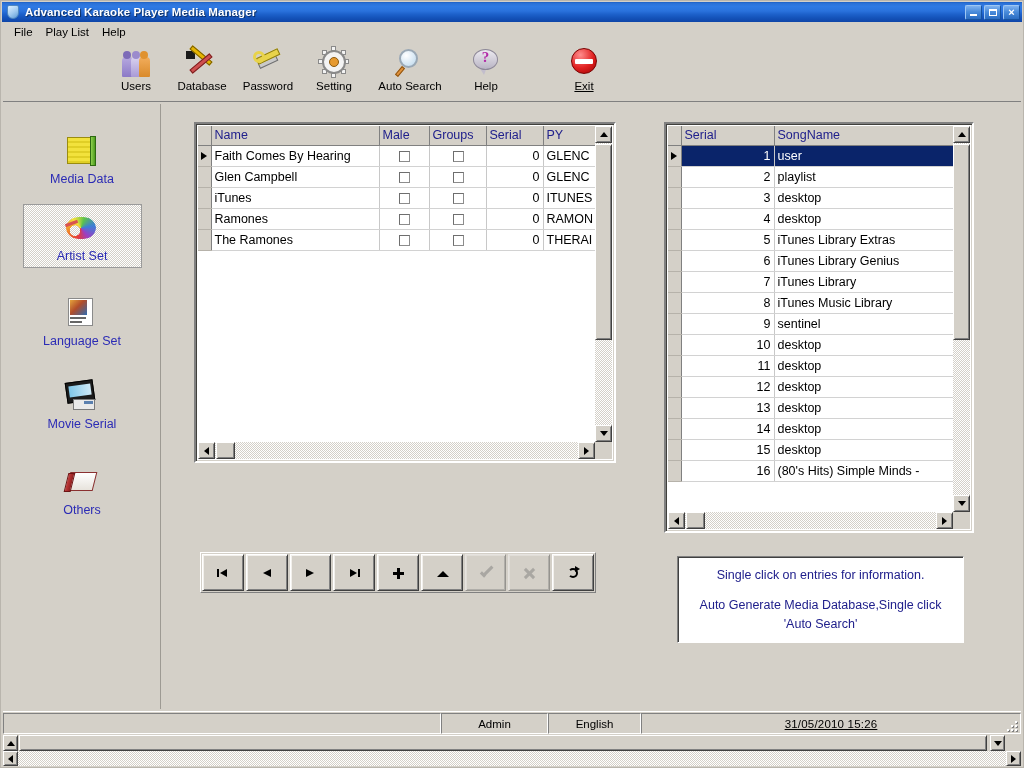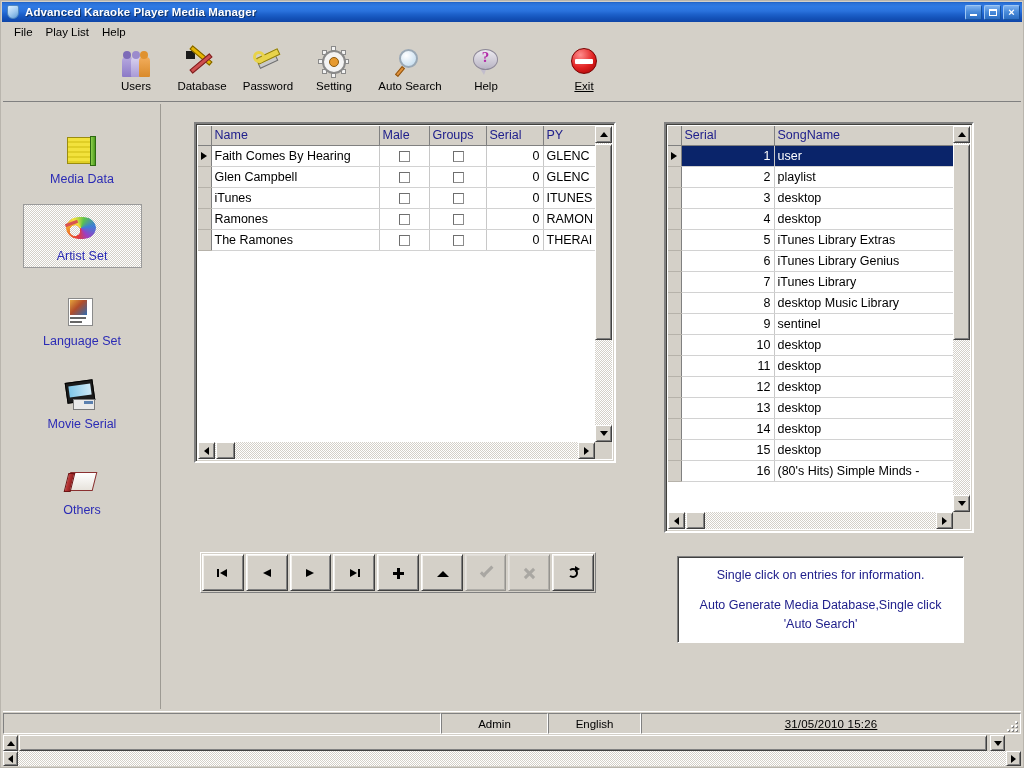--- a/index.html
+++ b/index.html
@@ -683,21 +683,21 @@
             <td>iTunes Library Genius</td>
           </tr>
           <tr>
             <td class="ind"></td>
             <td class="num">7</td>
             <td>iTunes Library</td>
           </tr>
           <tr>
             <td class="ind"></td>
             <td class="num">8</td>
-            <td>desktop Music Library</td>
+            <td>iTunes Music Library</td>
           </tr>
           <tr>
             <td class="ind"></td>
             <td class="num">9</td>
             <td>sentinel</td>
           </tr>
           <tr>
             <td class="ind"></td>
             <td class="num">10</td>
             <td>desktop</td>

